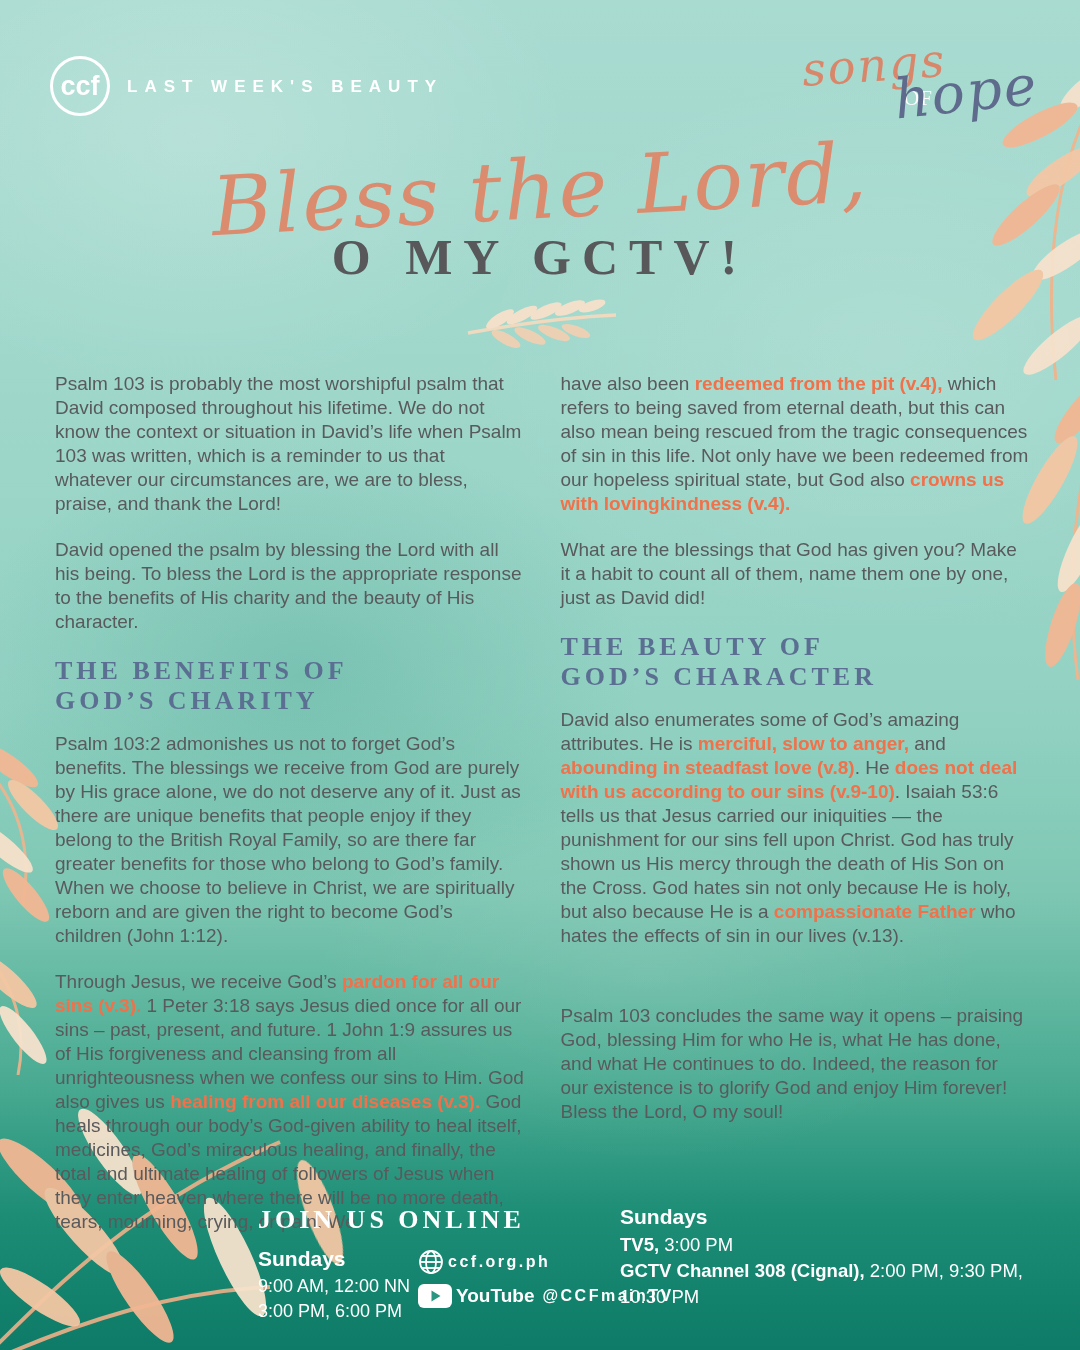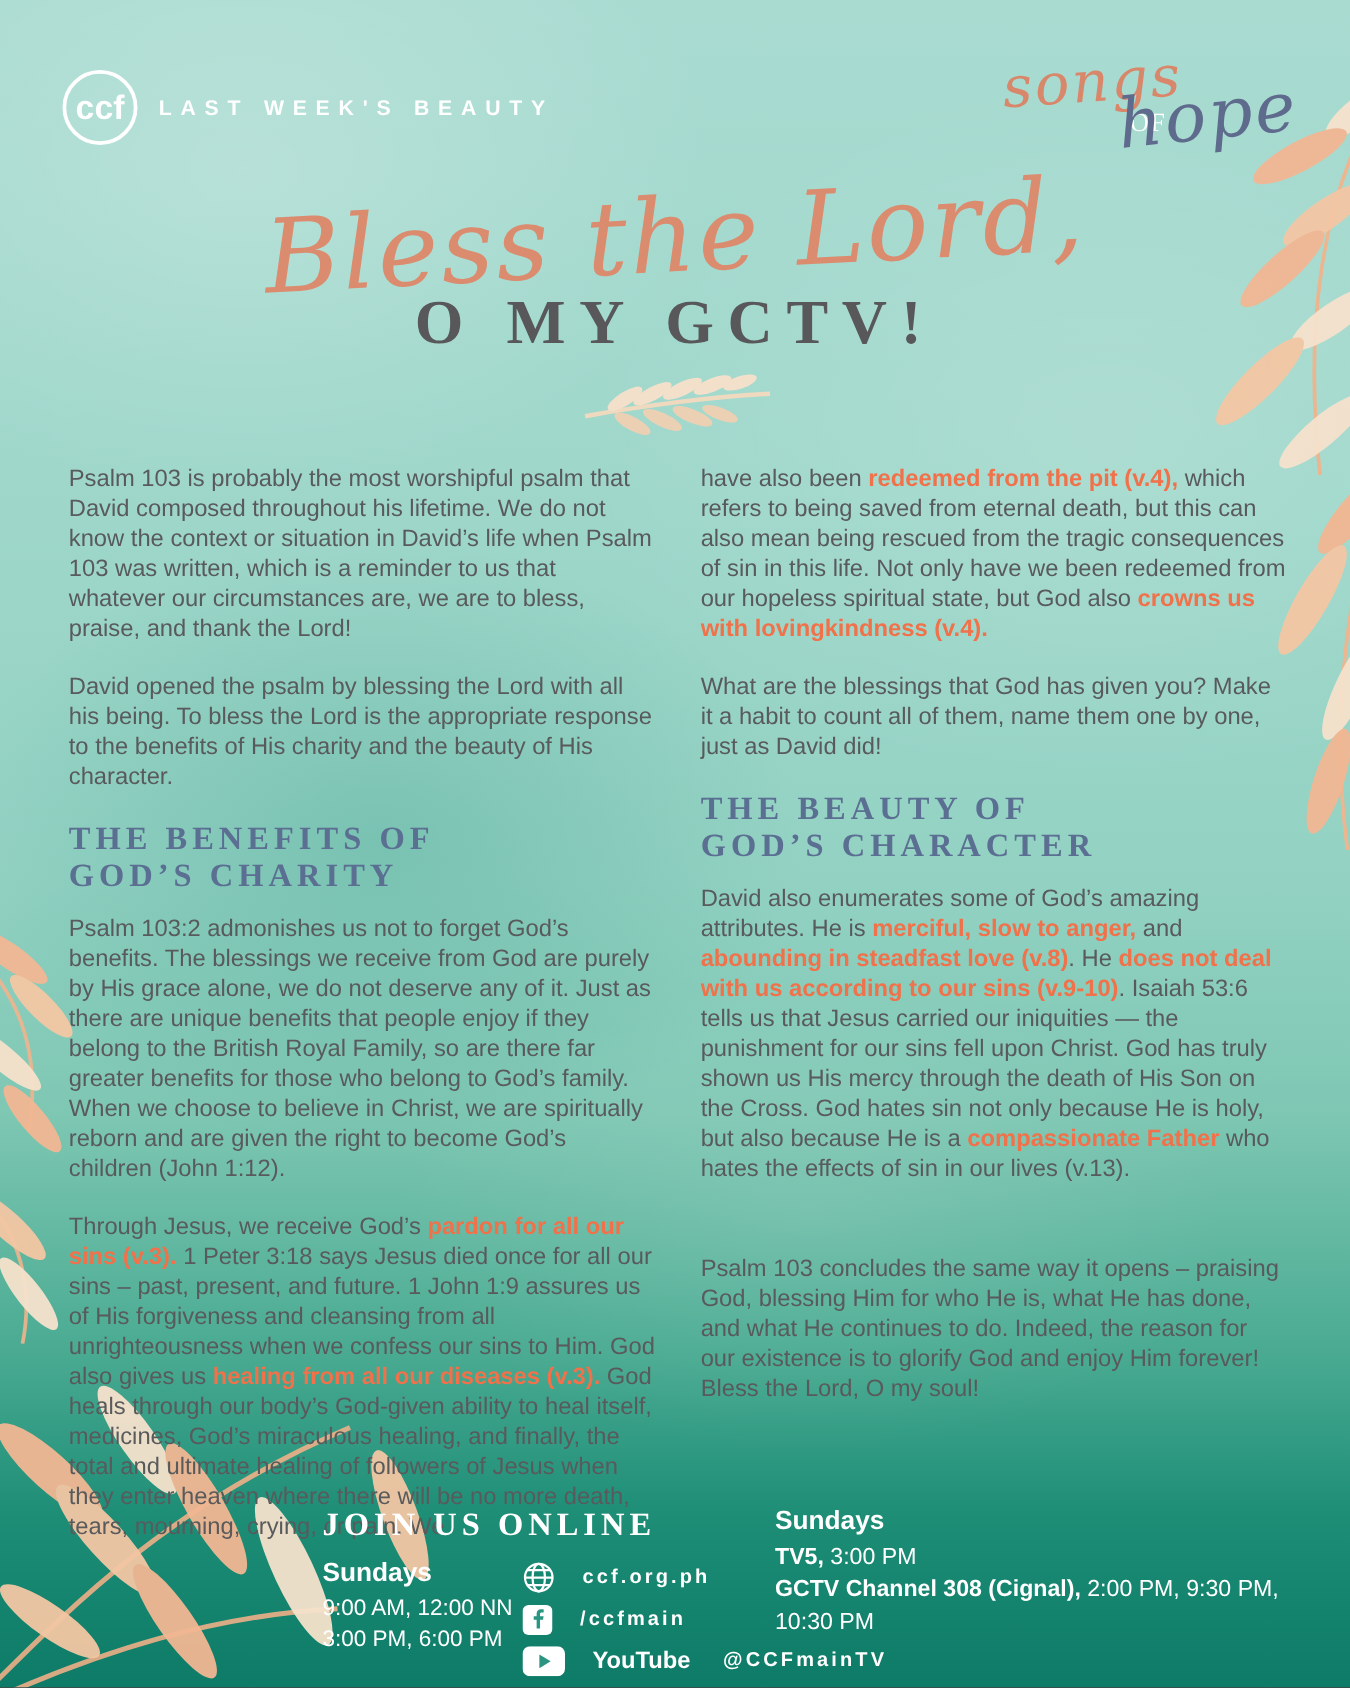--- a/index.html
+++ b/index.html
@@ -76,21 +76,21 @@
   .footer-broadcast { position:absolute; left:620px; top:1205px; width:440px; }
   .footer-heading {
     font-family:"Liberation Serif", serif; font-weight:bold;
     font-size:26px; letter-spacing:4px; color:#fff; margin-bottom:12px; white-space:nowrap;
   }
   .sched-day { color:#fff; font-weight:bold; font-size:21px; margin-bottom:3px; }
   .sched-line { color:#fff; font-size:18px; line-height:25px; }
   .online-cols { display:flex; }
   .online-sched { width:160px; flex:none; }
   .social-rows { padding-top:2px; }
-  .social-row { display:flex; align-items:center; gap:22px; margin-bottom:9px; color:#fff; }
+  .social-row { display:flex; align-items:center; gap:4px; margin-bottom:9px; color:#fff; }
   .social-label { font-size:16px; letter-spacing:2.5px; font-weight:bold; }
   .yt-word { font-size:19px; font-weight:bold; letter-spacing:0px; margin-right:4px; font-family:"Liberation Sans", sans-serif; }
   .bc-line { color:#fff; font-size:18.5px; line-height:26px; }
   .bc-line b { font-weight:bold; }
   .icon-svg { display:block; }
 </style>
 </head>
 <body>
 
 <div class="page">
@@ -213,27 +213,20 @@
               <circle cx="13" cy="13" r="11"></circle>
               <ellipse cx="13" cy="13" rx="5" ry="11"></ellipse>
               <line x1="2" y1="13" x2="24" y2="13"></line>
               <line x1="3.5" y1="7" x2="22.5" y2="7"></line>
               <line x1="3.5" y1="19" x2="22.5" y2="19"></line>
             </g>
           </svg>
           <span class="social-label">ccf.org.ph</span>
         </div>
         <div class="social-row">
-          <svg class="icon-svg" width="24" height="24" viewBox="0 0 24 24">
-            <rect x="0" y="0" width="24" height="24" rx="5" fill="#fff"></rect>
-            <path d="M13.5 24 v-9 h-3 v-3.4 h3 V9 c0-3 1.8-4.6 4.5-4.6 1.3 0 2.4 .1 2.7 .15 v3.1 h-1.9 c-1.5 0-1.8 .7-1.8 1.75 v2.2 h3.6 l-.5 3.4 h-3.1 v9 z" fill="#2a9580" transform="scale(0.78) translate(1,0)"></path>
-          </svg>
-          <span class="social-label">/ccfmain</span>
-        </div>
-        <div class="social-row">
           <svg class="icon-svg" width="34" height="24" viewBox="0 0 34 24">
             <rect x="0" y="0" width="34" height="24" rx="6" fill="#fff"></rect>
             <path d="M13.5 6.5 L22.5 12 L13.5 17.5 Z" fill="#2a9580"></path>
           </svg>
           <span class="yt-word">YouTube</span>
           <span class="social-label">@CCFmainTV</span>
         </div>
       </div>
     </div>
   </div>

